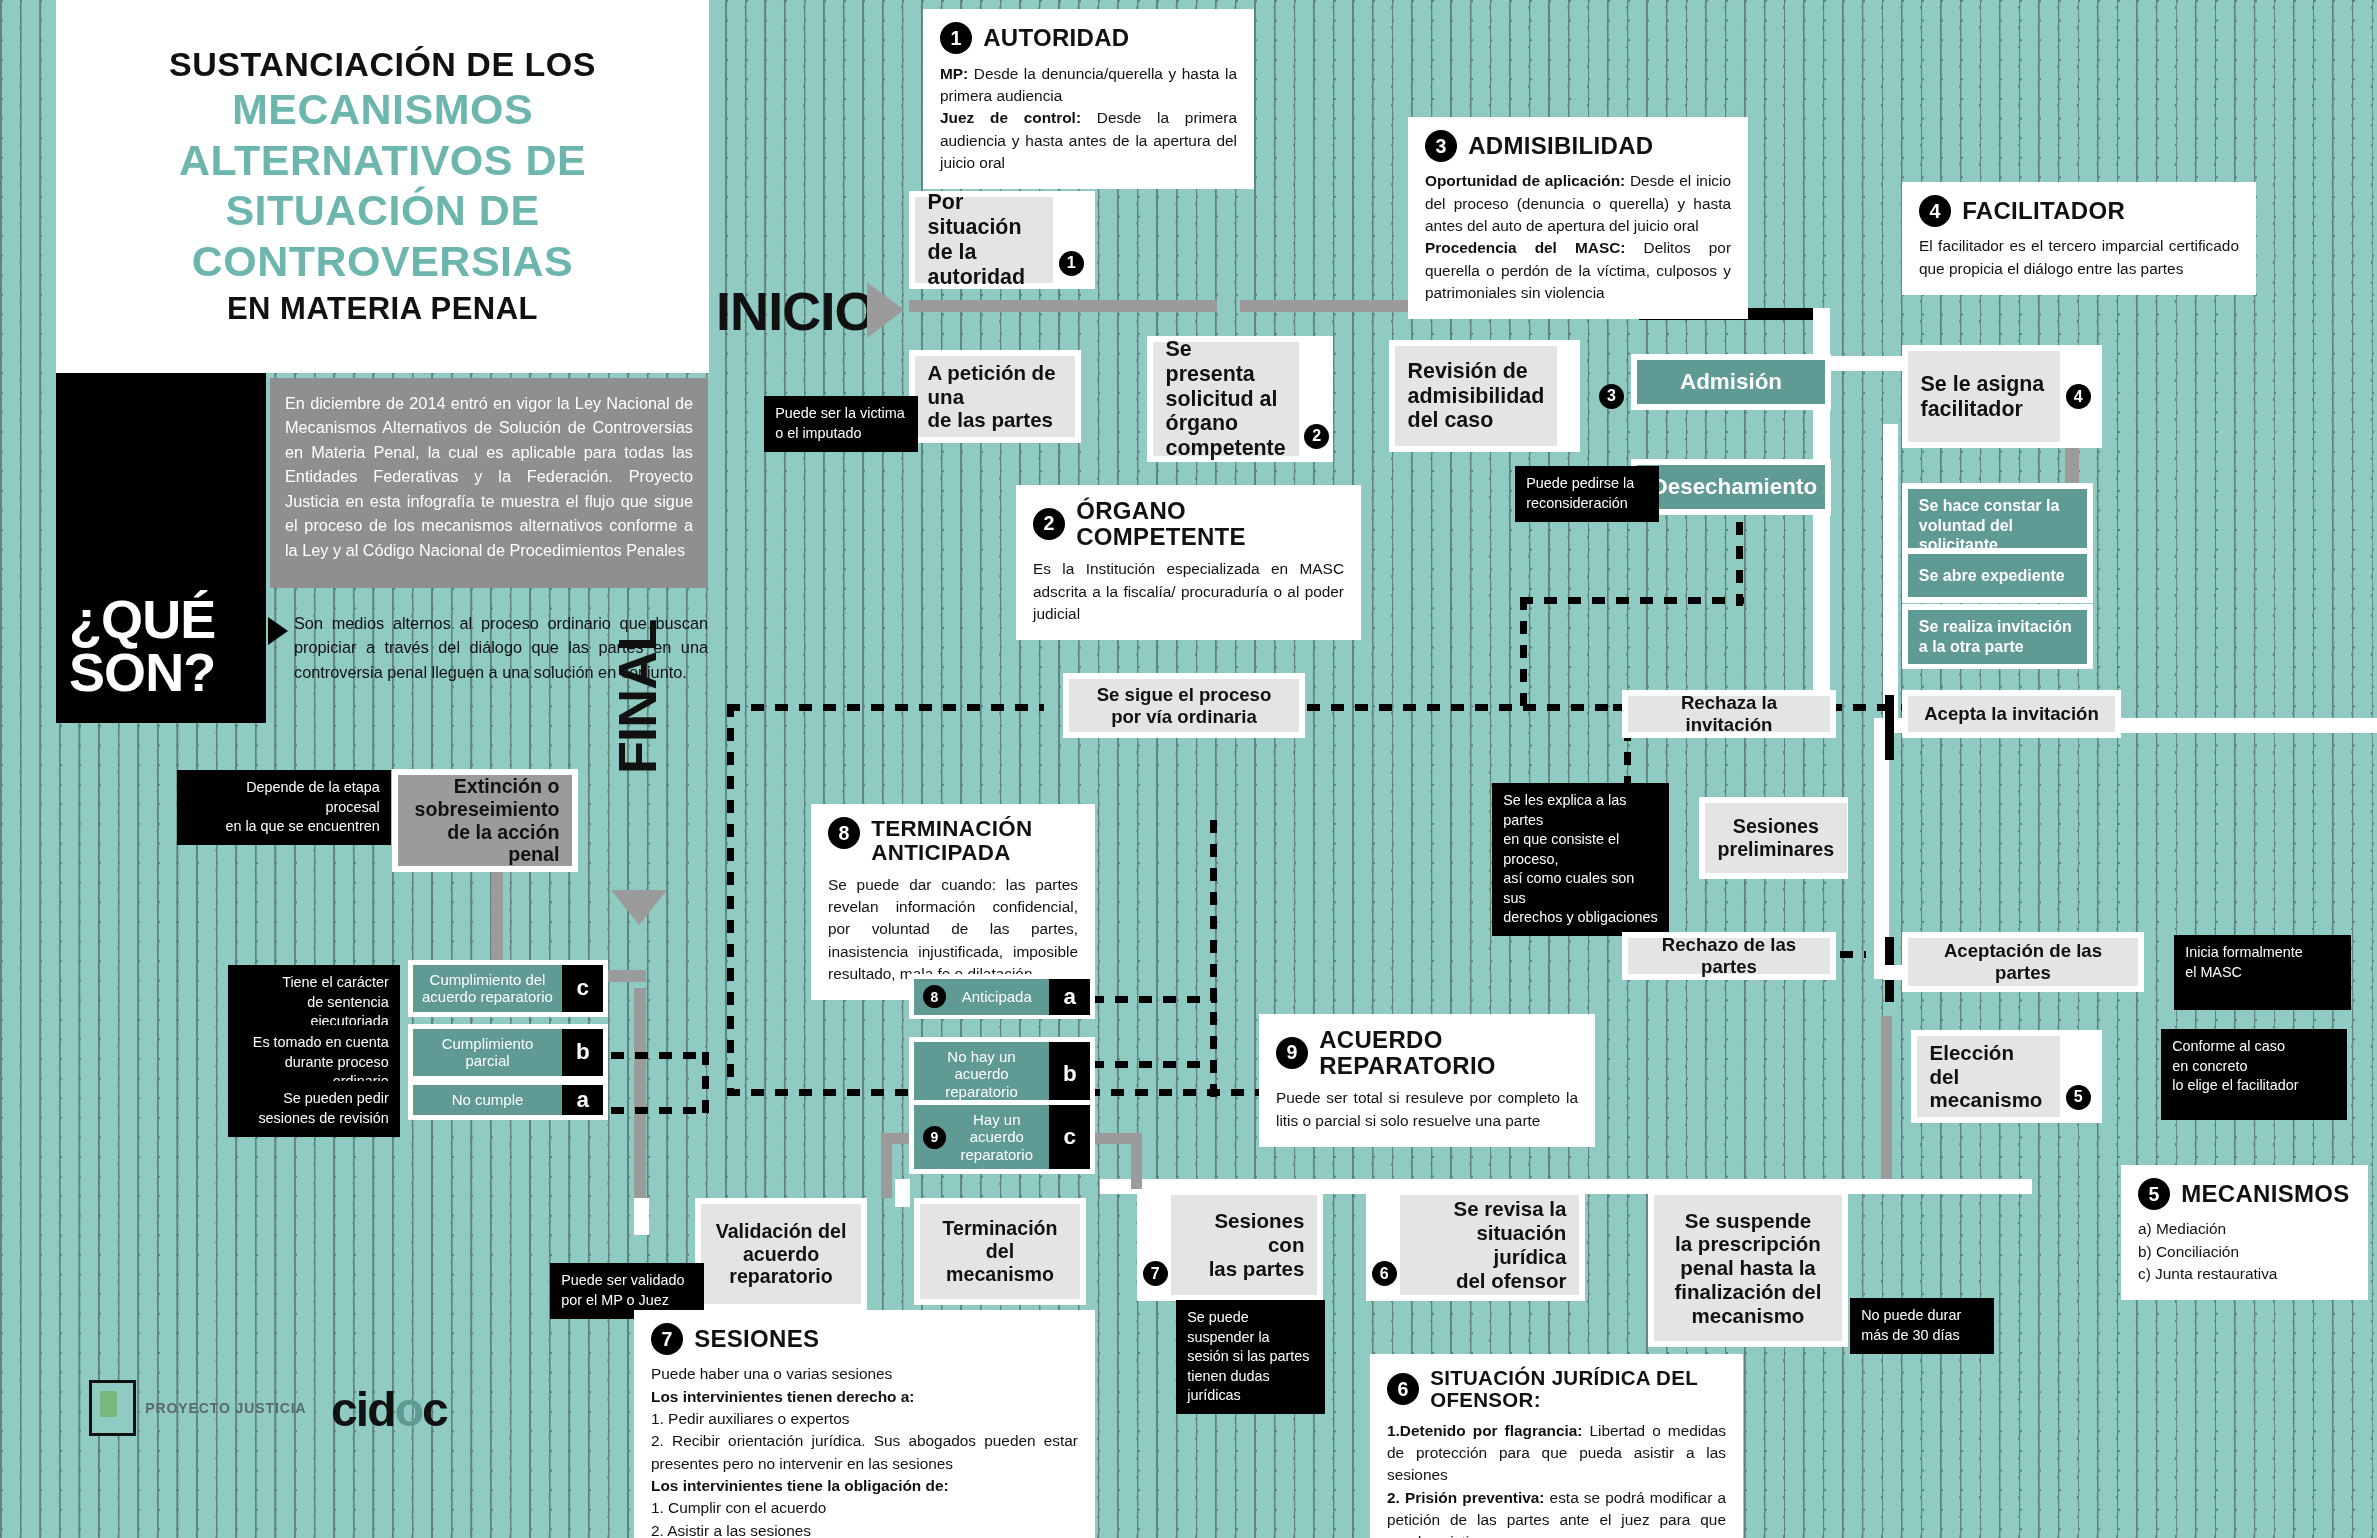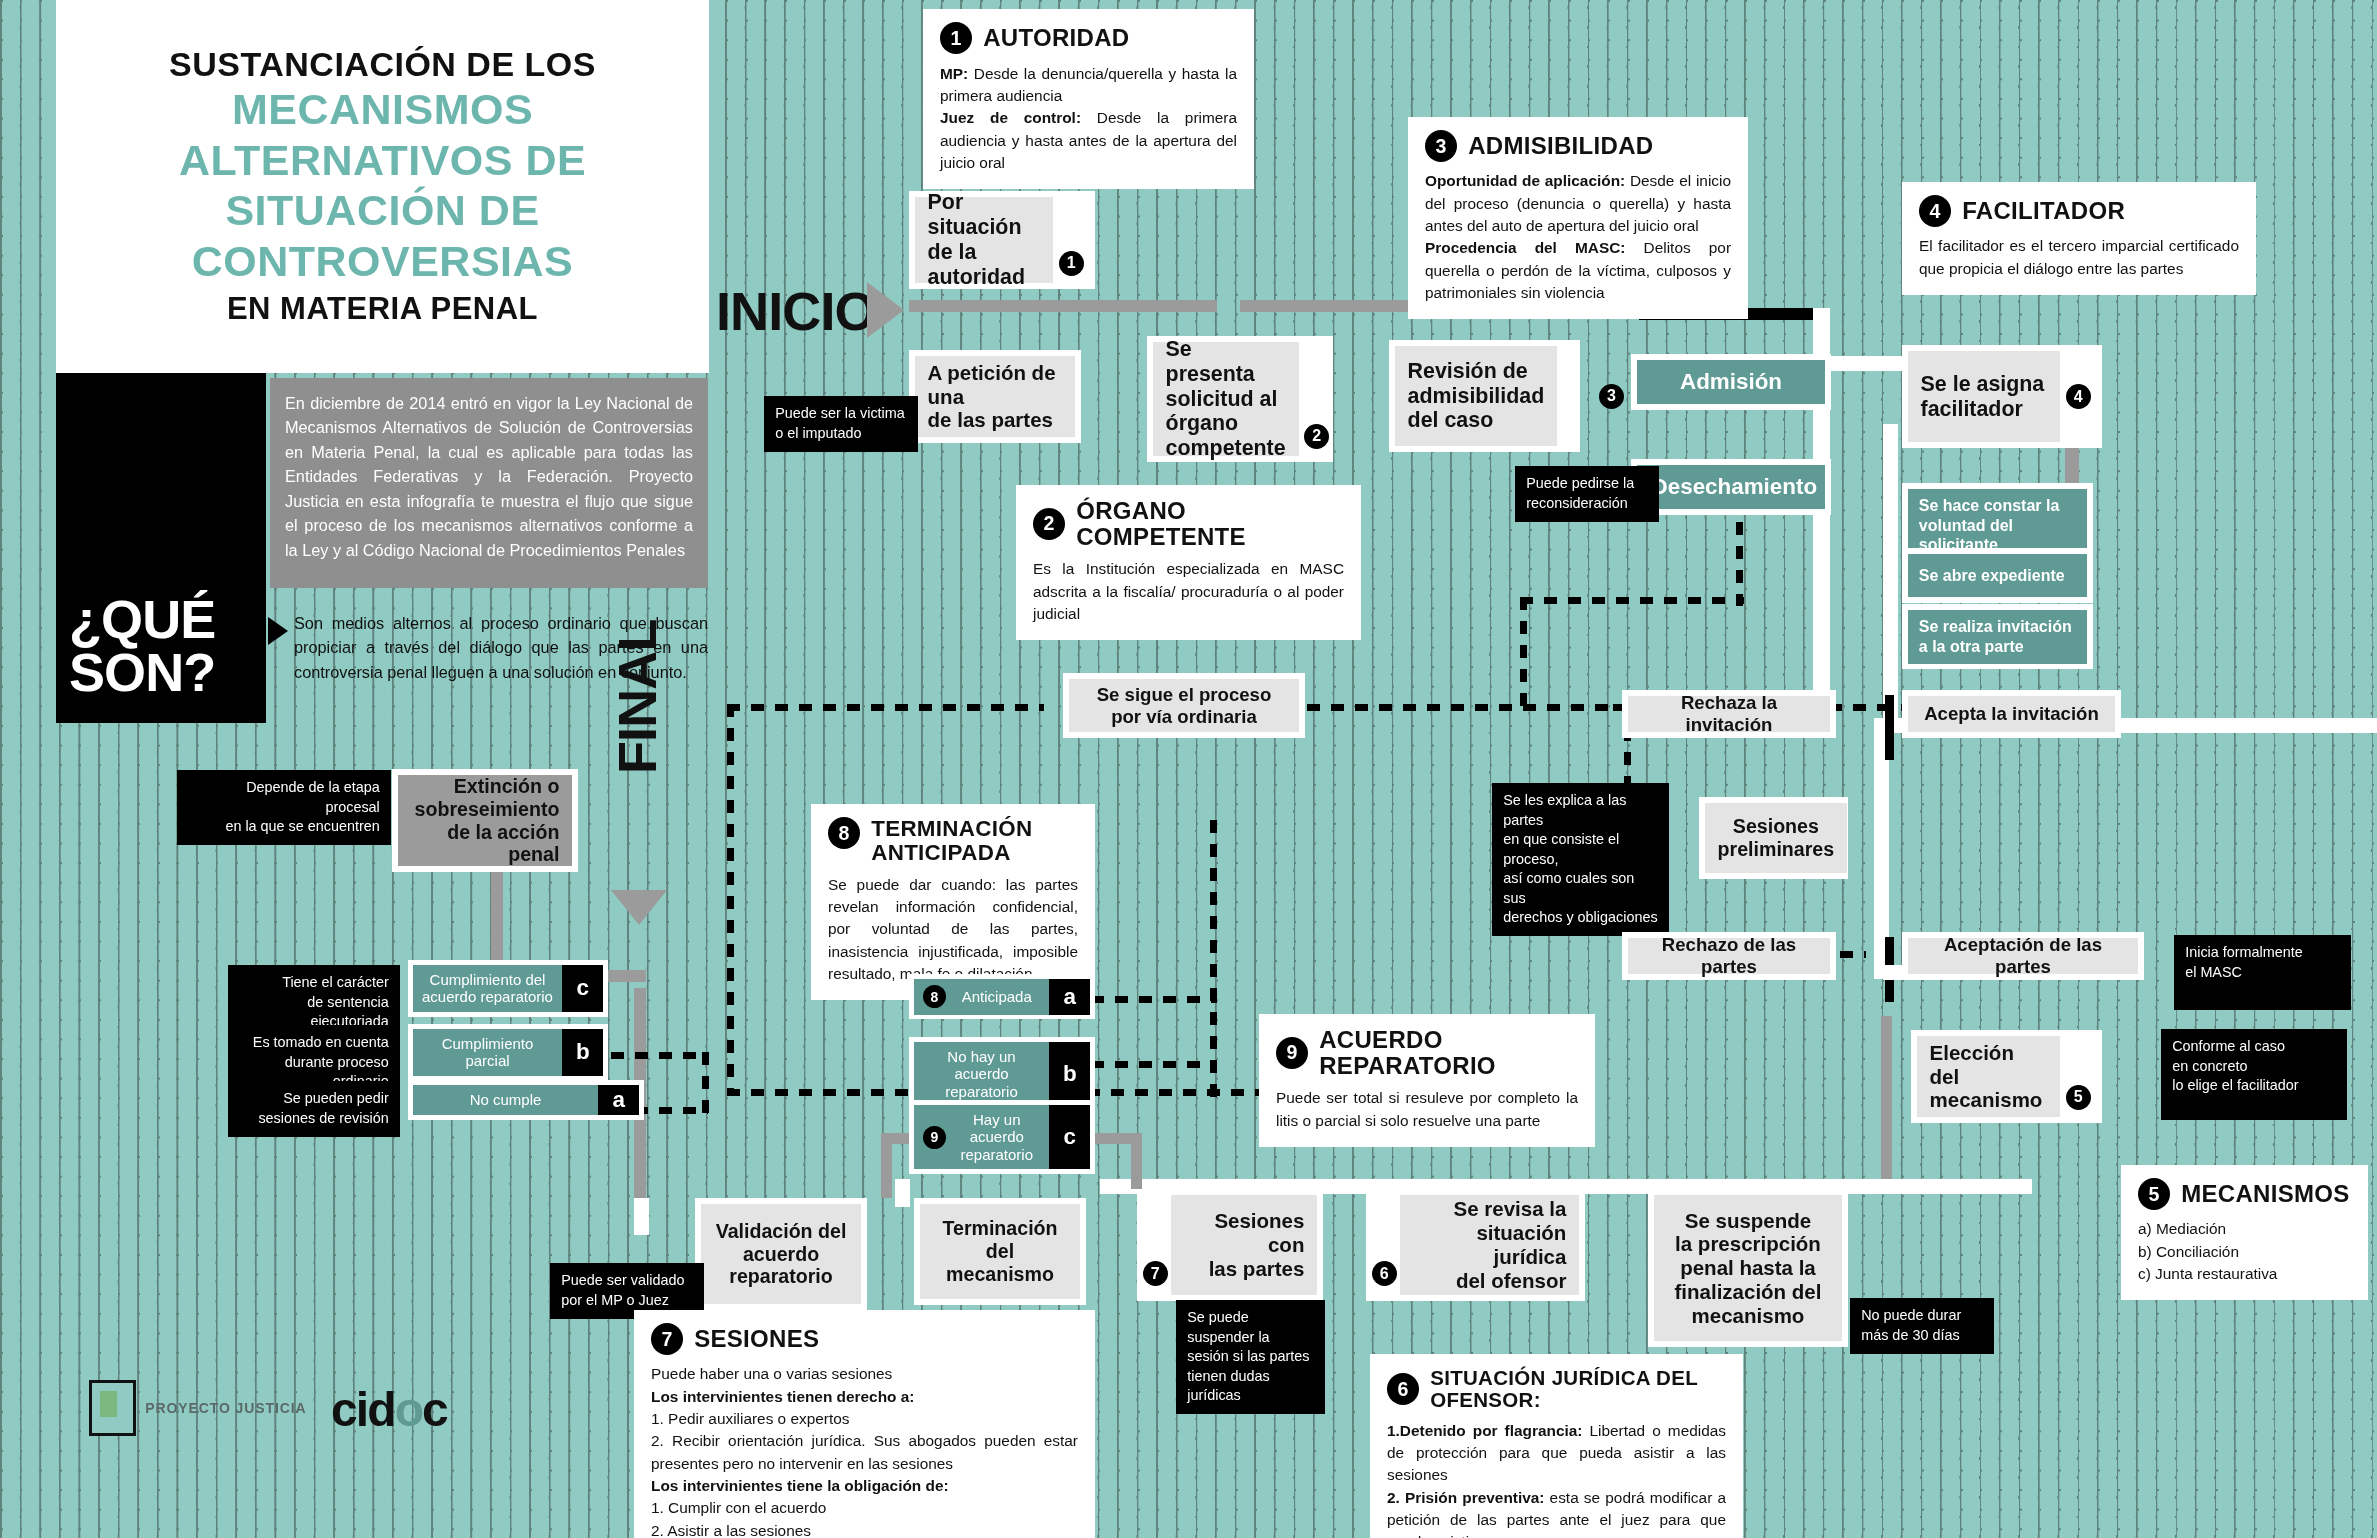--- a/index.html
+++ b/index.html
@@ -308,21 +308,21 @@
 derechos y obligaciones</div>
 
 <div class="abs flowbox" style="left:1699px;top:797px;width:149px;height:82px;">
   <div class="inner ctr" style="white-space:pre-line;font-size:19.6px;">Sesiones
 preliminares</div>
 </div>
 
 <div class="abs flowbox" style="left:1622px;top:932px;width:214px;height:48px;">
   <div class="inner ctr" style="font-size:18.6px;">Rechazo de las partes</div>
 </div>
-<div class="abs flowbox" style="left:1902px;top:932px;width:242px;height:48px;">
+<div class="abs flowbox" style="left:1902px;top:932px;width:242px;height:60px;">
   <div class="inner ctr" style="font-size:18.6px;">Aceptación de las partes</div>
 </div>
 <div class="abs blackcall" style="left:2174px;top:935px;width:177px;white-space:pre-line;height:75px;">Inicia formalmente
 el MASC</div>
 
 <div class="abs flowbox" style="left:1911px;top:1030px;width:191px;height:93px;">
   <div class="inner" style="white-space:pre-line;font-size:20.5px;">Elección del
 mecanismo</div>
   <div class="badge">
     <div class="num sm">5</div>
@@ -371,21 +371,21 @@
 durante proceso ordinario</div>
 <div class="abs optrow" style="left:408px;top:1024px;width:200px;">
   <div class="lbl">
     <span class="txt" style="white-space:pre-line;">Cumplimiento parcial</span>
   </div>
   <div class="letter">b</div>
 </div>
 
 <div class="abs blackcall r" style="left:228px;top:1081px;width:172px;white-space:pre-line;">Se pueden pedir
 sesiones de revisión</div>
-<div class="abs optrow" style="left:408px;top:1080px;width:236px;">
+<div class="abs optrow" style="left:408px;top:1080px;width:200px;">
   <div class="lbl">
     <span class="txt" style="white-space:pre-line;">No cumple</span>
   </div>
   <div class="letter">a</div>
 </div>
 
 <div class="abs card" style="left:811px;top:804px;width:284px;">
   <div class="card-head" style="align-items:flex-start;">
     <div class="num">8</div>
     <div>

